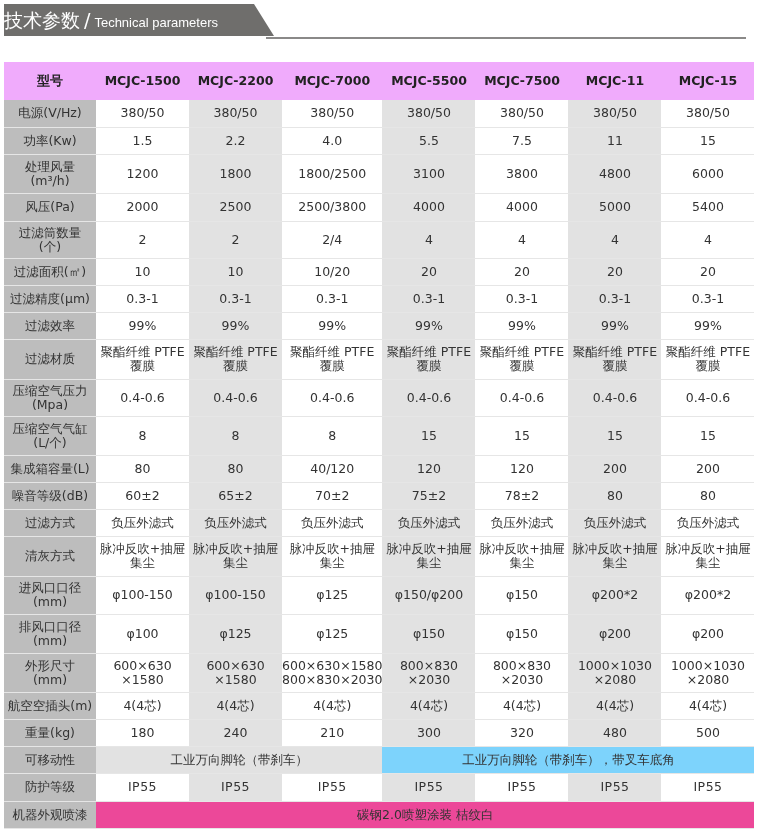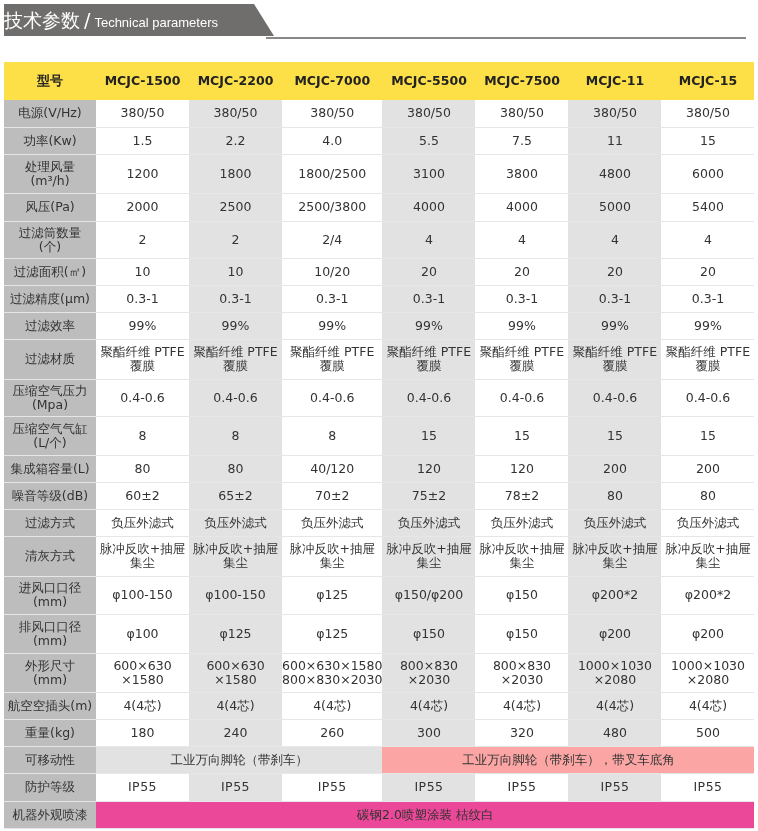--- a/index.html
+++ b/index.html
@@ -16,24 +16,24 @@
   .title-slash { font-size: 19px; margin: 0 4px; }
   .title-en { font-size: 13px; font-family: "Liberation Sans", sans-serif; }
 
   table.spec { position: absolute; left: 4px; top: 62px; border-collapse: collapse; table-layout: fixed; }
   table.spec td { padding: 0; text-align: center; vertical-align: middle;
                   font-size: 12.5px; line-height: 14px; color: #333;
                   border-bottom: 1px solid #e6e6e6; }
   td.lbl { background: #bdbdbd; width: 92px; color: #333; font-size: 12.5px; }
   td.c-w { background: #ffffff; width: 93px; }
   td.c-g { background: #e2e2e2; width: 93px; }
-  tr.hdr td { background: #fde047; font-weight: bold; font-size: 12.5px; height: 38px; color: #222; border-bottom: none; }
+  tr.hdr td { background: #f0abfc; font-weight: bold; font-size: 12.5px; height: 38px; color: #222; border-bottom: none; }
   tr.hdr td.lbl { font-size: 13px; }
   .mobility-a { background: #e2e2e2; }
-  .mobility-b { background: #fca5a5; }
+  .mobility-b { background: #7dd3fc; }
   .paint { background: #ec4899; }
   .ip { letter-spacing: 0.5px; }
 </style>
 </head>
 <body>
 
 <div class="title-bar">
   <div class="title-tab"></div>
   <div class="title-line"></div>
   <div class="title-text">
@@ -579,21 +579,21 @@
         <td class="lbl">
           <div>重量(kg)</div>
         </td>
         <td class="c-w">
           <div>180</div>
         </td>
         <td class="c-g">
           <div>240</div>
         </td>
         <td class="c-w">
-          <div>260</div>
+          <div>210</div>
         </td>
         <td class="c-g">
           <div>300</div>
         </td>
         <td class="c-w">
           <div>320</div>
         </td>
         <td class="c-g">
           <div>480</div>
         </td>

